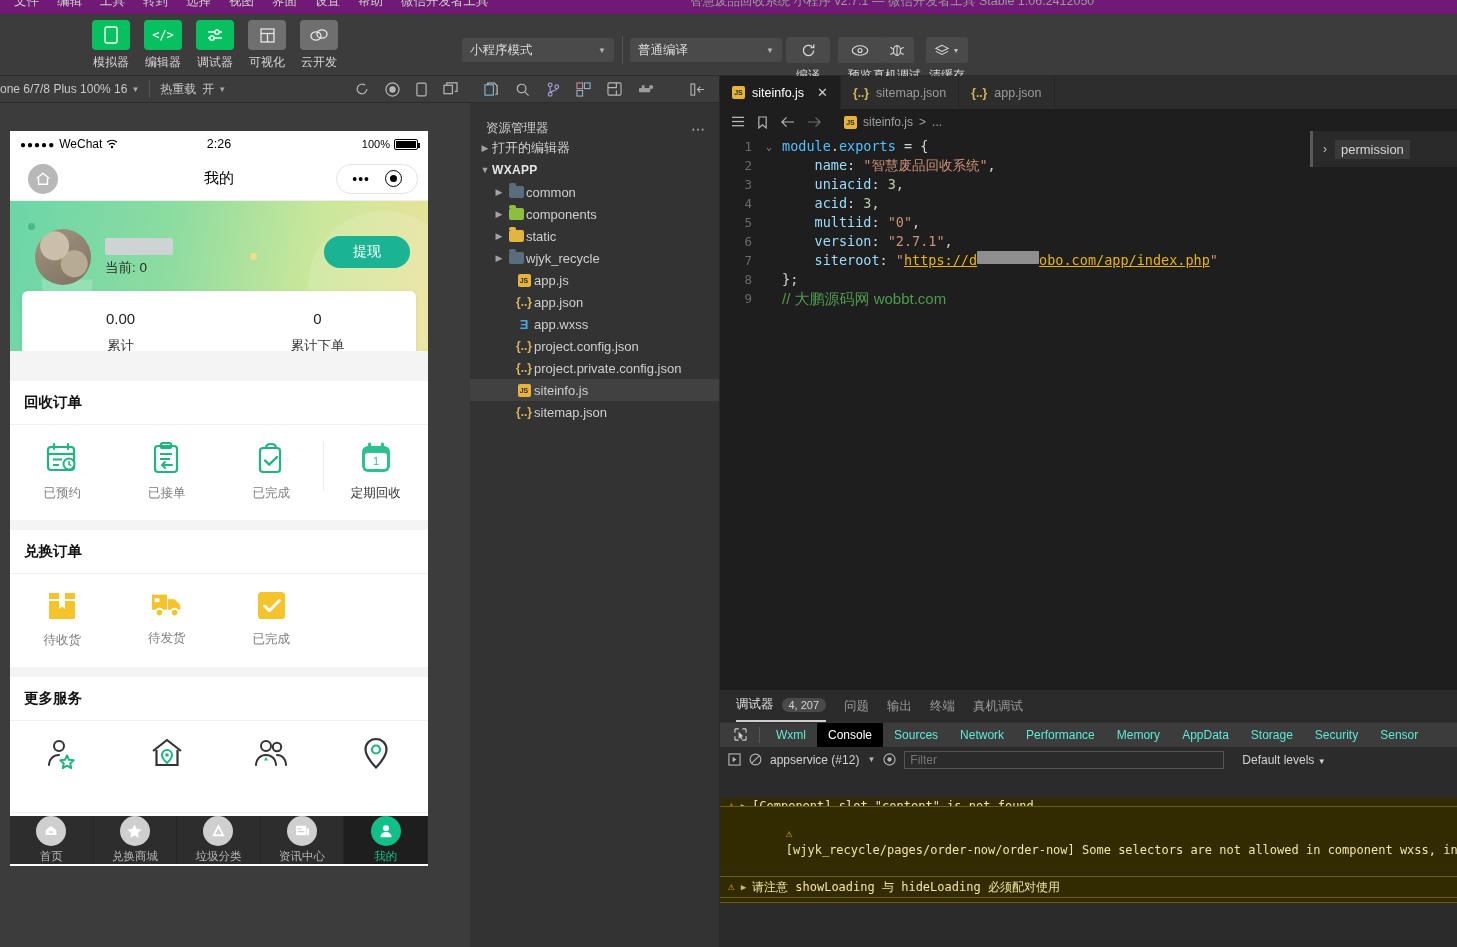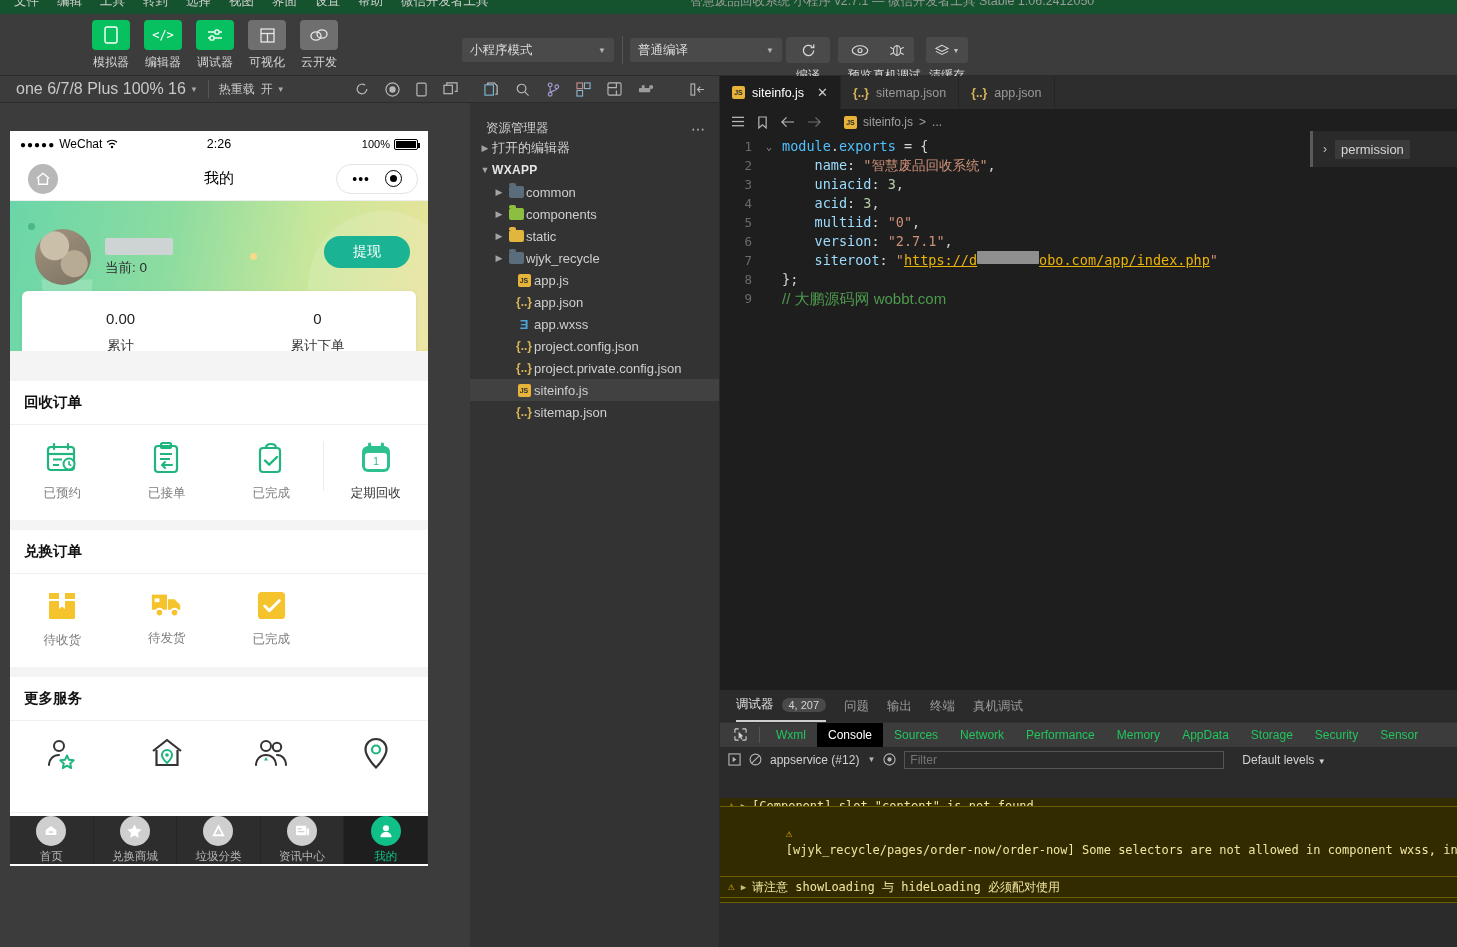--- a/index.html
+++ b/index.html
@@ -7,21 +7,21 @@
     width: 1457px; height: 947px;
     background: #3c3c3c;
     font-family: "Liberation Sans", sans-serif;
     overflow: hidden;
   }
   .app { position: relative; width: 1457px; height: 947px; background: #3c3c3c; }
 
   
   .menubar {
     position: absolute; left: 0; top: 0; width: 1457px; height: 14px;
-    background: #14532d; overflow: hidden;
+    background: #701a75; overflow: hidden;
   }
   .menubar .menu-items {
     position: absolute; left: 14px; top: -7px;
     display: flex; gap: 18px; font-size: 12.5px; color: #cfcfcf; white-space: nowrap;
   }
   .menubar .win-title {
     position: absolute; left: 690px; top: -7px;
     font-size: 12.5px; color: #9a9a9a; white-space: nowrap;
   }
 
@@ -68,21 +68,21 @@
     position: absolute; top: 53px; font-size: 12px; color: #d6d6d6;
     text-align: center; width: 60px; white-space: nowrap;
   }
 
   
   .simbar {
     position: absolute; left: 0; top: 76px; width: 470px; height: 27px;
     background: #3c3c3c; border-bottom: 1px solid #2c2c2c;
     display: flex; align-items: center;
   }
-  .simbar .dev { font-size: 16px; color: #c9c9c9; padding-left: 16px; white-space: nowrap; }
+  .simbar .dev { font-size: 12px; color: #c9c9c9; padding-left: 0; white-space: nowrap; }
   .simbar .sep { width: 1px; height: 18px; background: #555; margin: 0 10px; }
   .simbar .hot { font-size: 12px; color: #c9c9c9; white-space: nowrap; }
   .simbar .caret { font-size: 8px; color: #a8a8a8; margin-left: 4px; }
   .simbar .icons { margin-left: auto; display: flex; gap: 16px; padding-right: 12px; }
 
   
   .phone {
     position: absolute; left: 10px; top: 131px; width: 418px; height: 735px;
     background: #fff; overflow: hidden;
   }
@@ -272,21 +272,21 @@
   }
   .dbg-tabs .dt { color: #9b9b9b; padding-bottom: 7px; cursor: pointer; display:flex; align-items:center; gap:8px;}
   .dbg-tabs .dt.active { color: #e2e2e2; border-bottom: 2px solid #cfcfcf; }
   .badge { background: #4a4a4a; color: #d2d2d2; border-radius: 9px; padding: 1px 7px; font-size: 11px; }
   .dt-row {
     height: 24px; background: #3c3c3c; display: flex; align-items: center; gap: 0;
     padding-left: 6px; border-top: 1px solid #313131;
   }
   .dt-row .cursor-ic { width: 28px; display:flex; align-items:center; justify-content:center; }
   .dt-row .vsep { width: 1px; height: 16px; background: #555; margin: 0 5px; }
-  .dt-row .dtab { padding: 0 11px; height: 24px; line-height: 24px; font-size: 12px; color: #22c55e; cursor:pointer;}
+  .dt-row .dtab { padding: 0 11px; height: 24px; line-height: 24px; font-size: 12px; color: #5eead4; cursor:pointer;}
   .dt-row .dtab.active { background: #000; color: #fff; }
   .dbg-filter {
     height: 26px; background: #2b2b2b; display: flex; align-items: center; gap: 8px;
     padding: 0 8px; border-top: 1px solid #3a3a3a;
   }
   .dbg-filter .ctx { font-size: 12px; color: #d2d2d2; background: transparent; }
   .dbg-filter .caret { font-size: 8px; color: #b5b5b5; }
   .filter-input {
     flex: 0 0 320px; height: 18px; background: #2b2b2b; border: 1px solid #555;
     color: #8b8b8b; font-size: 12px; padding: 0 5px; line-height: 18px;

